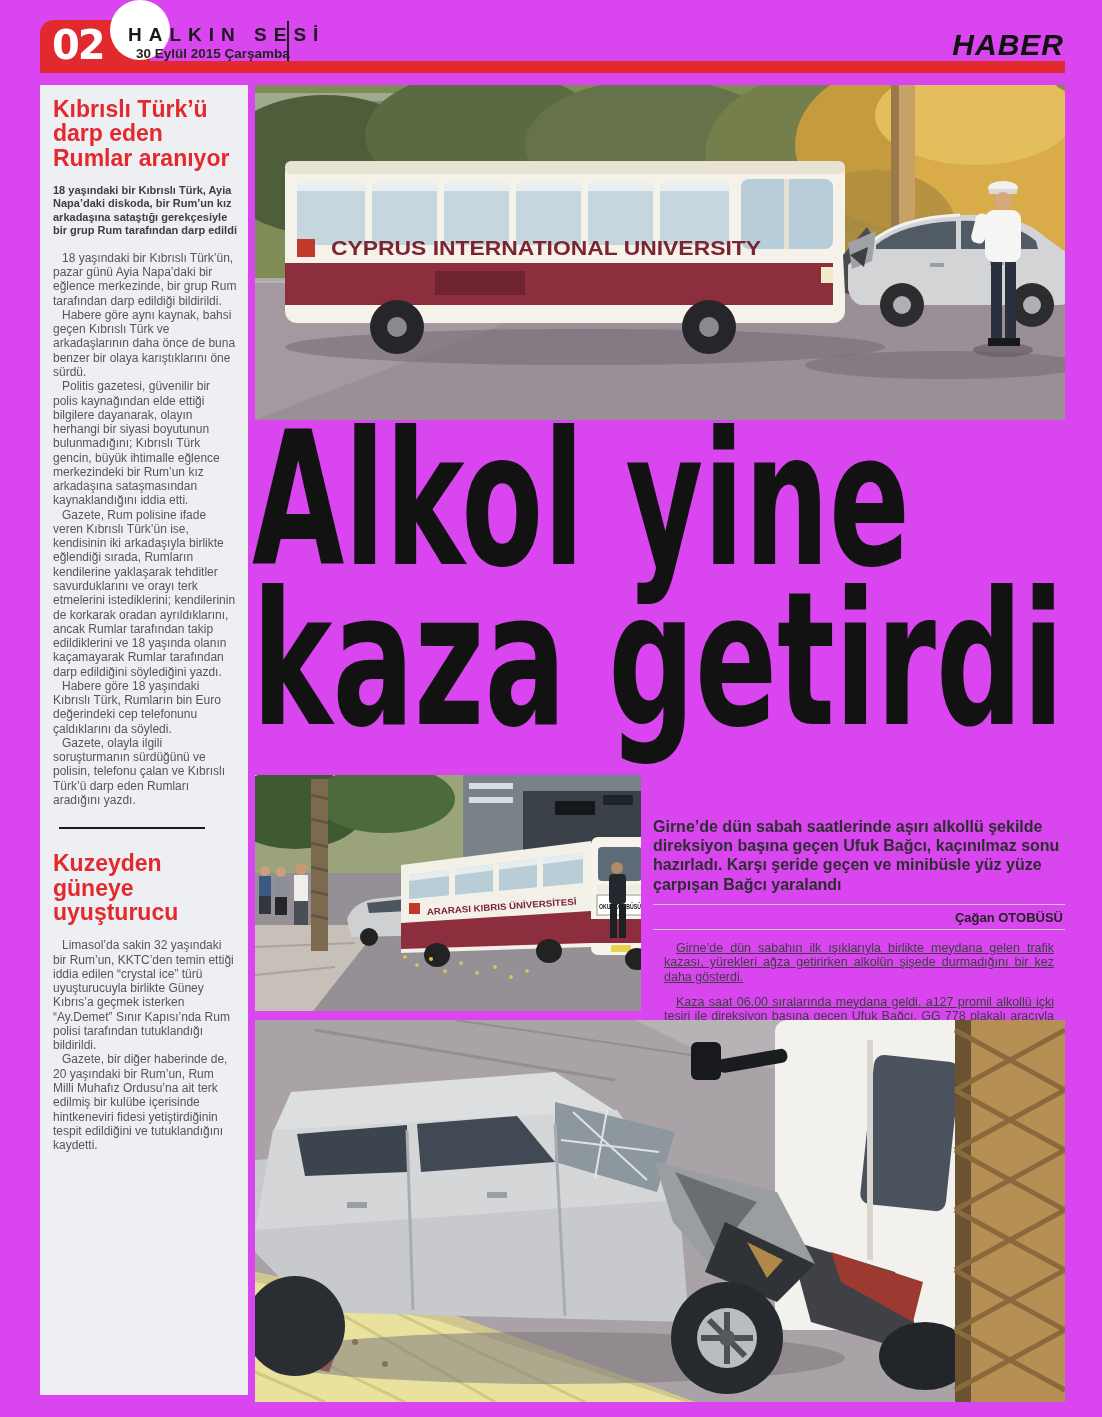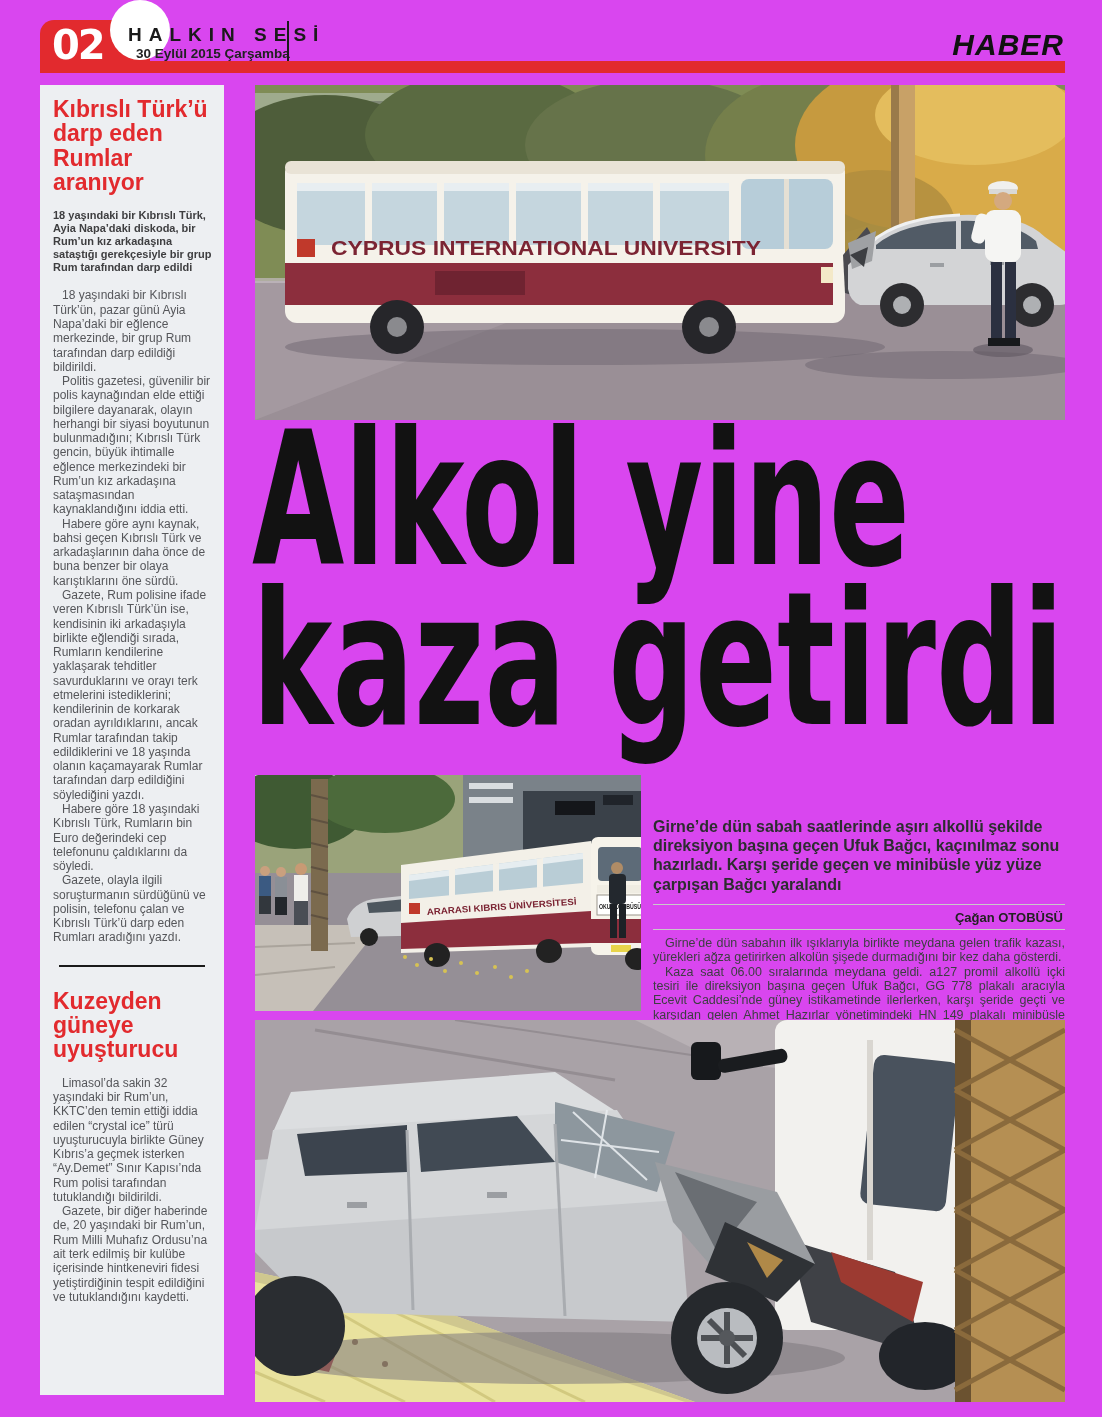--- a/index.html
+++ b/index.html
@@ -12,39 +12,39 @@
   .hdr-notch{position:absolute;left:110px;top:0;width:60px;height:60px;background:#fff;border-radius:50%;}
   .hdr-pagenum{position:absolute;left:52px;top:22px;color:#fff;font-size:40px;font-weight:bold;
                letter-spacing:-2px;font-family:"DejaVu Sans",sans-serif;}
   .hdr-masthead{position:absolute;left:128px;top:24px;font-size:19px;font-weight:bold;color:#1a1a1a;
                 letter-spacing:7px;white-space:nowrap;}
   .hdr-date{position:absolute;left:136px;top:46px;font-size:13.5px;font-weight:bold;color:#222;}
   .hdr-vline{position:absolute;left:287px;top:21px;width:2px;height:40px;background:#1a1a1a;}
   .hdr-section{position:absolute;right:38px;top:28px;font-size:30px;font-weight:bold;font-style:italic;
                color:#111;letter-spacing:1px;}
   
-  .left-col{position:absolute;left:40px;top:85px;width:184px;height:1310px;background:#edeff2;
+  .left-col{position:absolute;left:40px;top:85px;width:208px;height:1310px;background:#edeff2;
             box-sizing:border-box;padding:12px 11px 10px 13px;overflow:hidden;}
   .lc-title{color:#e22a2e;font-size:23px;line-height:1.06;font-weight:bold;margin:0 0 14px 0;}
   .lc-lead{color:#3e3e40;font-size:11px;line-height:1.2;font-weight:bold;margin:0 0 14px 0;}
   .lc-body p{color:#55565a;font-size:12px;line-height:1.19;margin:0;text-indent:9px;}
   .lc-divider{width:146px;height:2px;background:#1a1a1a;margin:20px 0 22px 6px;}
   
   .photo{position:absolute;display:block;}
   .photo svg{display:block;}
   
   .headline{position:absolute;left:252px;top:424px;width:815px;height:368px;}
   .hl{font-family:"DejaVu Sans",sans-serif;font-weight:bold;fill:#121212;}
   
   .main-art{position:absolute;left:653px;top:817px;width:412px;}
   .ma-lead{font-size:16px;line-height:1.2;font-weight:bold;color:#2c2d2f;margin:0 0 10px 0;}
   .ma-byrow{border-top:1.5px solid #c9c9c9;border-bottom:1.5px solid #c9c9c9;
             padding:3px 2px;text-align:right;margin-bottom:6px;}
   .ma-byline{font-size:13px;font-weight:bold;color:#222;}
-  .ma-body p{font-size:12.5px;line-height:1.15;color:#3d3e42;margin:0;text-align:justify;text-indent:12px;}
+  .ma-body p{font-size:12.5px;line-height:1.15;color:#3d3e42;margin:11px;text-align:justify;text-indent:12px;text-decoration:underline;}
   .bus-text{font-weight:bold;fill:#7b2433;}
 </style>
 </head>
 <body>
 
 <div class="page">
 
   <div>
     <div class="hdr-rule"></div>
     <div class="hdr-badge"></div>
@@ -55,22 +55,22 @@
     <div class="hdr-vline"></div>
     <div class="hdr-section">HABER</div>
   </div>
 
   <div class="left-col">
     <h2 class="lc-title">Kıbrıslı Türk’ü darp eden Rumlar aranıyor</h2>
     <p class="lc-lead">18 yaşındaki bir Kıbrıslı Türk, Ayia Napa’daki diskoda, bir Rum’un kız arkadaşına sataştığı gerekçesiyle bir grup Rum tarafından darp edildi</p>
     <div class="lc-body">
 
     <p>18 yaşındaki bir Kıbrıslı Türk’ün, pazar günü Ayia Napa’daki bir eğlence merkezinde, bir grup Rum tarafından darp edildiği bildirildi.</p>
+        <p>Habere göre aynı kaynak, bahsi geçen Kıbrıslı Türk ve arkadaşlarının daha önce de buna benzer bir olaya karıştıklarını öne sürdü.</p>
         <p>Politis gazetesi, güvenilir bir polis kaynağından elde ettiği bilgilere dayanarak, olayın herhangi bir siyasi boyutunun bulunmadığını; Kıbrıslı Türk gencin, büyük ihtimalle eğlence merkezindeki bir Rum’un kız arkadaşına sataşmasından kaynaklandığını iddia etti.</p>
-        <p>Habere göre aynı kaynak, bahsi geçen Kıbrıslı Türk ve arkadaşlarının daha önce de buna benzer bir olaya karıştıklarını öne sürdü.</p>
         <p>Gazete, Rum polisine ifade veren Kıbrıslı Türk’ün ise, kendisinin iki arkadaşıyla birlikte eğlendiği sırada, Rumların kendilerine yaklaşarak tehditler savurduklarını ve orayı terk etmelerini istediklerini; kendilerinin de korkarak oradan ayrıldıklarını, ancak Rumlar tarafından takip edildiklerini ve 18 yaşında olanın kaçamayarak Rumlar tarafından darp edildiğini söylediğini yazdı.</p>
         <p>Habere göre 18 yaşındaki Kıbrıslı Türk, Rumların bin Euro değerindeki cep telefonunu çaldıklarını da söyledi.</p>
         <p>Gazete, olayla ilgili soruşturmanın sürdüğünü ve polisin, telefonu çalan ve Kıbrıslı Türk’ü darp eden Rumları aradığını yazdı.</p>
       </div>
     <div class="lc-divider"></div>
     <h2 class="lc-title">Kuzeyden güneye uyuşturucu</h2>
     <div class="lc-body">
 
     <p>Limasol’da sakin 32 yaşındaki bir Rum’un, KKTC’den temin ettiği iddia edilen “crystal ice” türü uyuşturucuyla birlikte Güney Kıbrıs’a geçmek isterken “Ay.Demet” Sınır Kapısı’nda Rum polisi tarafından tutuklandığı bildirildi.</p>
         <p>Gazete, bir diğer haberinde de, 20 yaşındaki bir Rum’un, Rum Milli Muhafız Ordusu’na ait terk edilmiş bir kulübe içerisinde hintkeneviri fidesi yetiştirdiğinin tespit edildiğini ve tutuklandığını kaydetti.</p>

